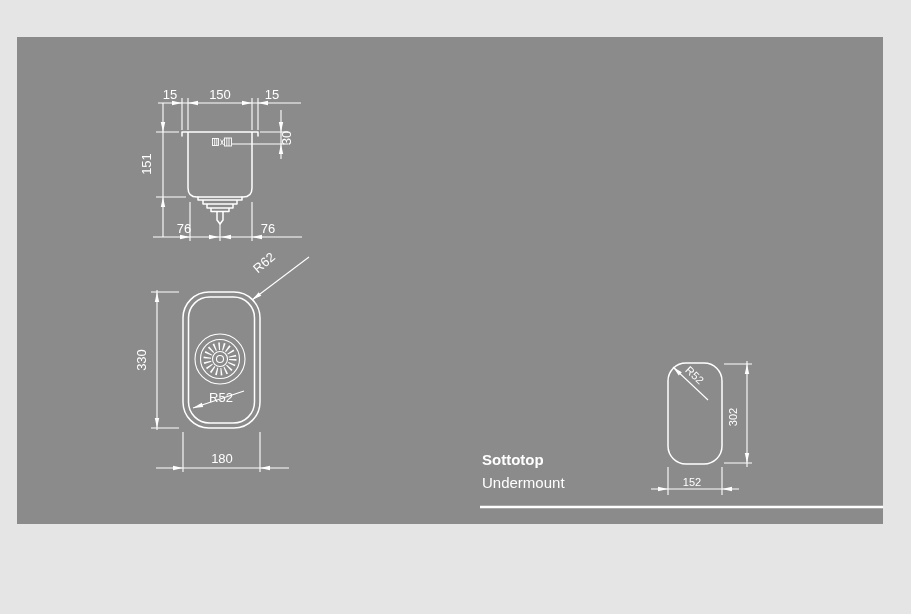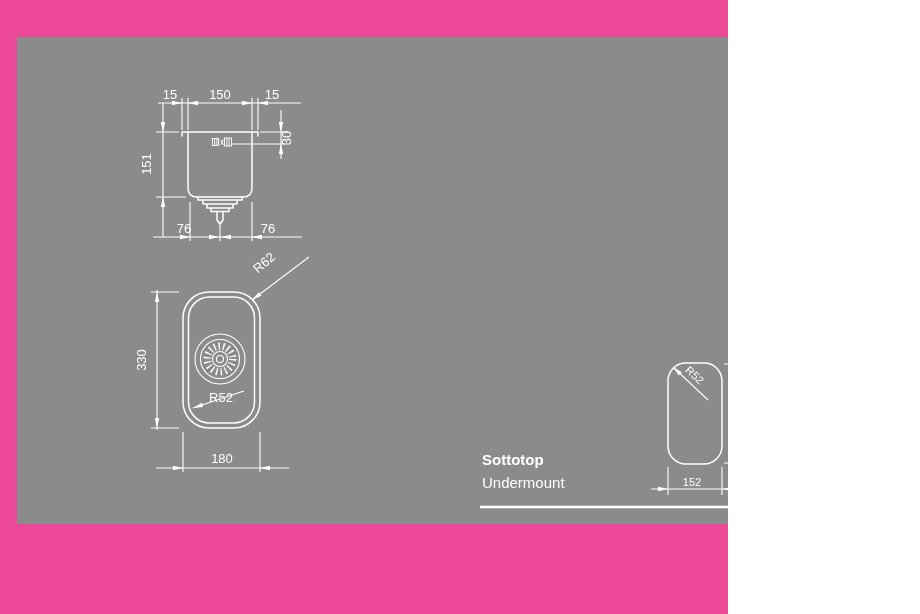--- a/index.html
+++ b/index.html
@@ -1,16 +1,16 @@
 <!DOCTYPE html>
 <html><head>
 <meta charset="utf-8">
 <style>
   html,body{margin:0;padding:0;background:#ffffff;}
-  .stage{position:relative;width:728px;height:614px;background:#ec4899;overflow:hidden;
+  .stage{position:relative;width:911px;height:614px;background:#e5e5e5;overflow:hidden;
          font-family:"Liberation Sans", sans-serif;}
   svg{position:absolute;left:0;top:0;}
   .ln{stroke:#ffffff;stroke-width:1.1;fill:none;stroke-linecap:butt;}
   .ln2{stroke:#ffffff;stroke-width:1.5;fill:none;stroke-linecap:round;stroke-linejoin:round;}
   .thin{stroke:#ffffff;stroke-width:0.9;fill:none;}
   .ar{fill:#ffffff;stroke:none;}
   text{fill:#ffffff;font-family:"Liberation Sans", sans-serif;}
   .t13{font-size:13px;}
   .t11{font-size:11px;}
   .cap-b{font-size:15px;font-weight:bold;}

